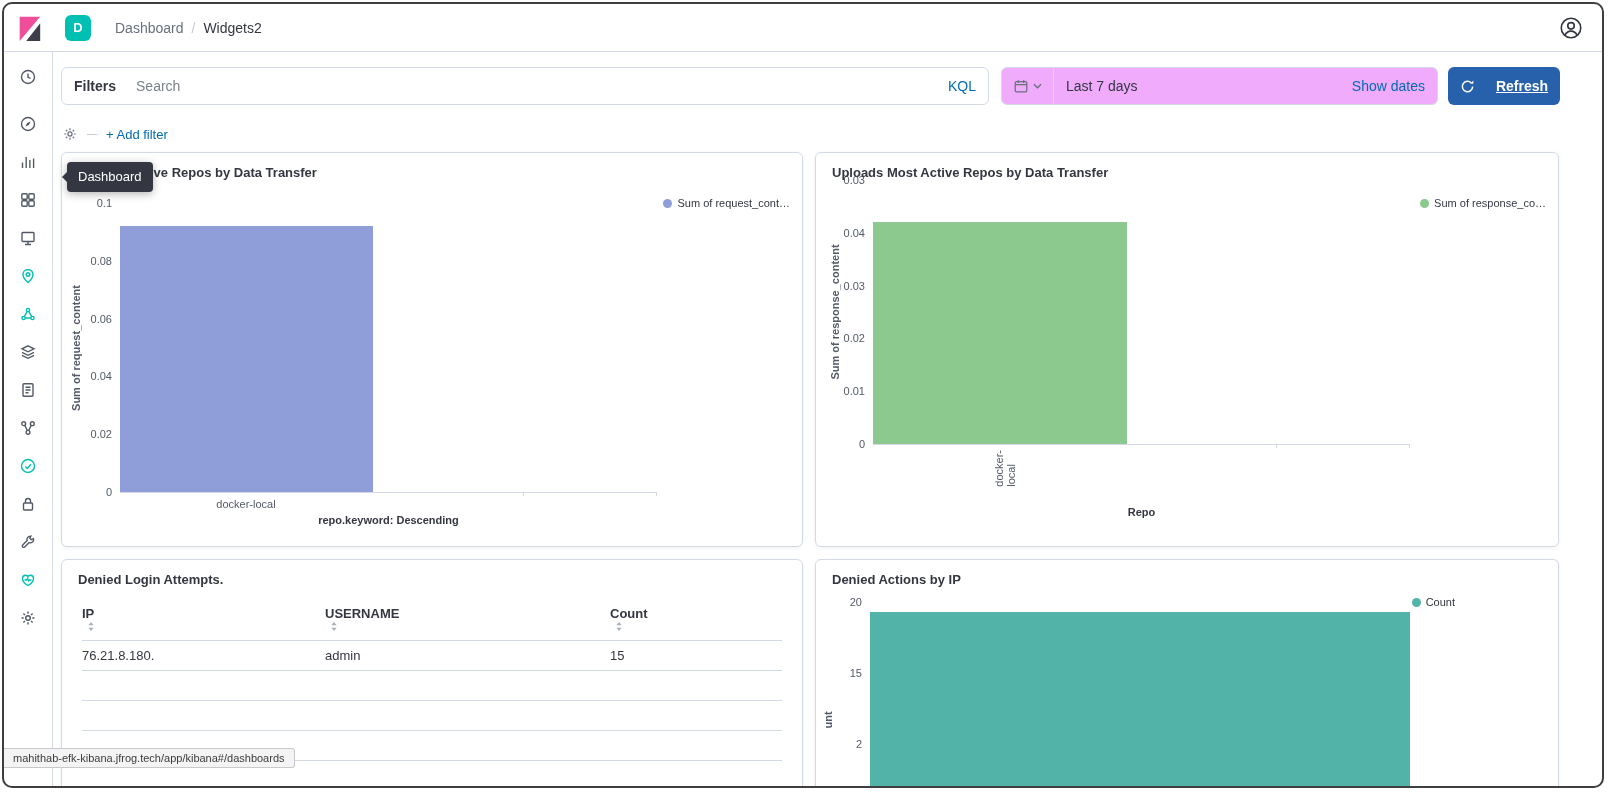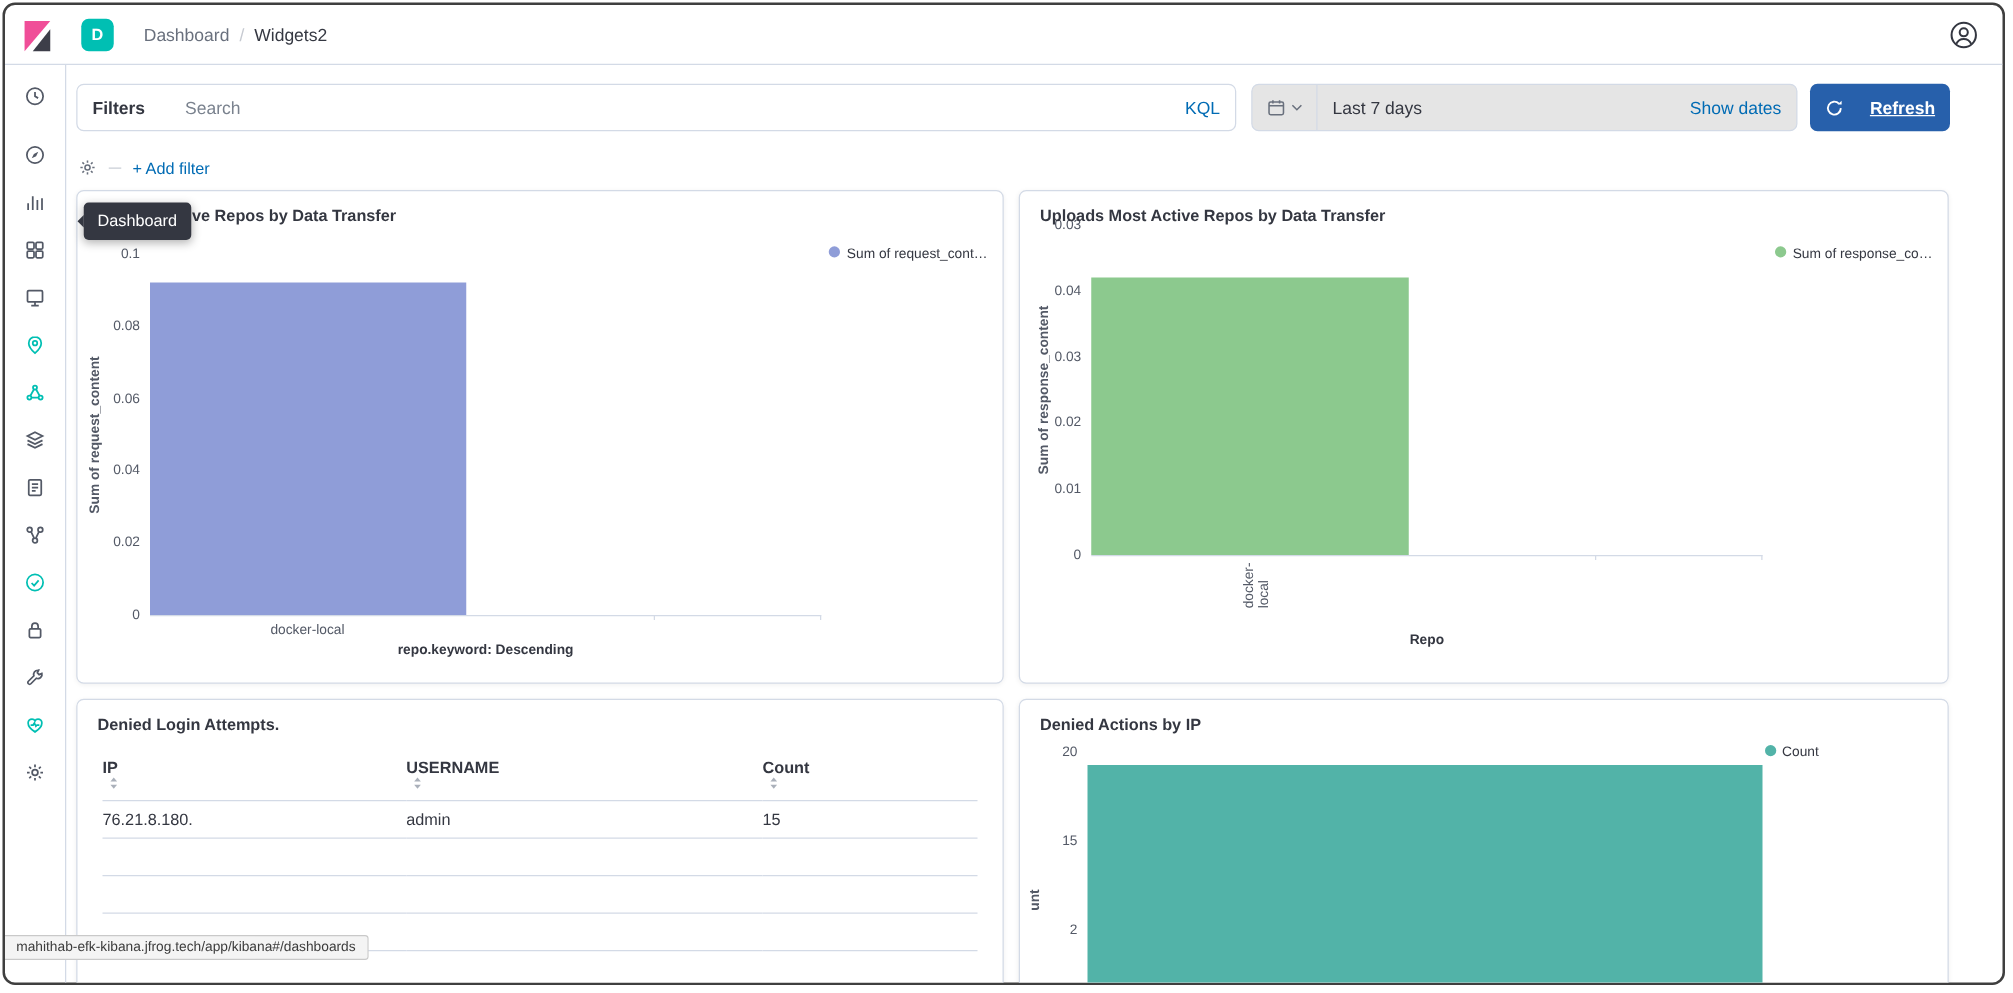--- a/index.html
+++ b/index.html
@@ -27,26 +27,26 @@
   .side-item:first-child { margin-bottom:9px; }
   .main { flex:1; position:relative; overflow:hidden; }
 
   
   .toolbar { display:flex; gap:16px; padding:12px 0 0 8px; height:34px; }
   .toolbar .tlink { color:#006bb4; font-size:14px; font-weight:500; cursor:pointer; }
   .query-row { display:flex; margin:8px 0 0 8px; gap:10px; align-items:center; height:52px; }
   .query-bar { width:928px; height:38px; border:1px solid #d3dae6; border-radius:6px;
     display:flex; align-items:center; padding:0 12px; background:#fff; }
   .filters-label { font-weight:700; font-size:14px; cursor:pointer; }
-  .search-input { margin-left:32px; flex:1; border:none; outline:none; font-size:14px;
+  .search-input { margin-left:20px; flex:1; border:none; outline:none; font-size:14px;
     font-family:"Liberation Sans", sans-serif; color:#343741; background:transparent; }
   .search-input::placeholder { color:#7a828e; }
   .kql { color:#006bb4; font-size:14px; cursor:pointer; }
   .date-group { width:437px; height:38px; border:1px solid #d3dae6; border-radius:6px;
-    display:flex; align-items:center; background:#e5e5e5; margin-left:2px; }
+    display:flex; align-items:center; background:#f0abfc; margin-left:2px; }
   .cal-btn { height:100%; width:52px; display:flex; align-items:center; justify-content:center;
     gap:4px; border-right:1px solid #d3dae6; cursor:pointer; }
   .date-text { margin-left:12px; font-size:14px; flex:1; }
   .show-dates { color:#006bb4; font-size:14px; margin-right:12px; cursor:pointer; }
   .refresh-btn { width:112px; height:38px; background:#2760ab; border:none; border-radius:6px;
     color:#fff; display:flex; align-items:center; justify-content:center; gap:21px;
     font-size:14px; font-weight:600; cursor:pointer; font-family:"Liberation Sans", sans-serif; }
   .refresh-btn span { text-decoration:underline; }
   .addfilter-row { display:flex; align-items:center; gap:9px; padding:12px 0 0 9px; height:32px; }
   .filter-divider { width:10px; height:1px; background:#c9ced6; }
@@ -63,21 +63,21 @@
   .panel-title { position:absolute; top:12px; left:16px; font-size:13px; font-weight:700; color:#343741; z-index:2; }
   #panel1 .panel-title { left:88px; }
 
   .tooltip { position:absolute; left:14px; top:10px; z-index:30; background:#343741; color:#fff;
     font-size:13px; line-height:30px; height:30px; padding:0 11px; border-radius:4px;
     box-shadow:0 2px 8px rgba(0,0,0,0.3); white-space:nowrap; }
   .tooltip::before { content:""; position:absolute; left:-5px; top:50%; transform:translateY(-50%);
     border-top:5px solid transparent; border-bottom:5px solid transparent; border-right:5px solid #343741; }
 
   .chart { position:absolute; inset:0; }
-  .legend { position:absolute; top:44px; right:12px; display:flex; gap:5px;
+  .legend { position:absolute; top:44px; right:12px; display:flex; align-items:center; gap:5px;
     font-size:11px; color:#343741; cursor:pointer; }
   #panel4 .legend { top:36px; right:103px; }
   .legend-dot { width:9px; height:9px; border-radius:50%; flex:none; }
   .ylabel { position:absolute; transform:translate(-50%,-50%) rotate(-90deg); white-space:nowrap;
     font-size:11px; font-weight:700; color:#535966; }
   .pos1 { left:14px; top:195px; }
   .pos2 { left:19px; top:159px; }
   .pos4 { left:12px; top:160px; }
   .plot { position:absolute; }
   .plot1 { left:58px; top:50px; width:537px; height:290px; border-bottom:1px solid #d3dae6; }

